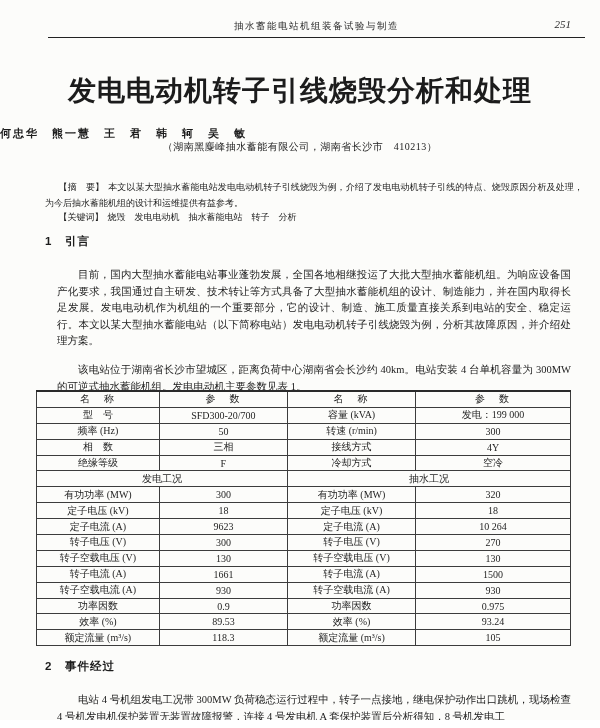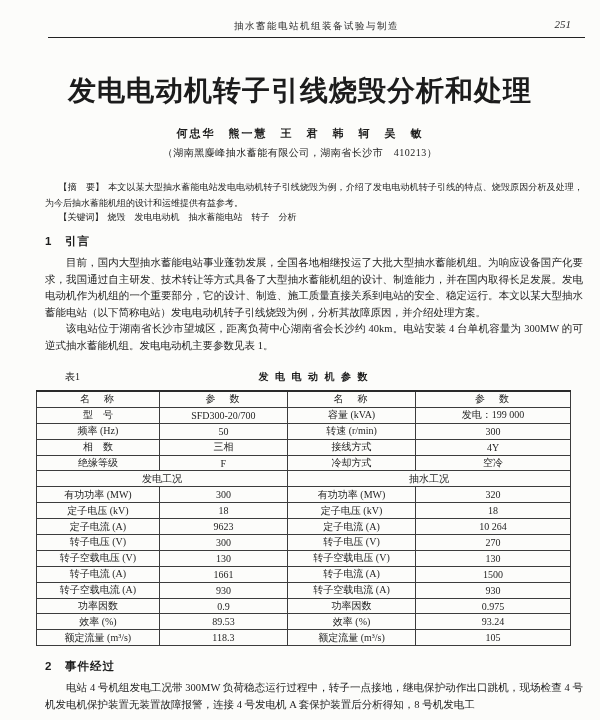--- a/index.html
+++ b/index.html
@@ -10,38 +10,38 @@
   }
   
   .running-head{position:absolute;top:18px;left:48px;width:537px;height:16px;font-size:9.5px;color:#2a2a2a;}
   .journal-title{position:absolute;left:0;right:0;top:2px;text-align:center;letter-spacing:1.5px;}
   .page-number{position:absolute;right:14px;top:0;font-style:italic;font-size:11px;}
   .head-rule{position:absolute;top:37px;left:48px;width:537px;border-top:1.3px solid #222;}
   
   .paper-title{position:absolute;top:72px;left:0;width:100%;text-align:center;
     font-size:28px;font-weight:bold;letter-spacing:1px;
     font-family:"Liberation Sans","DejaVu Sans",sans-serif;}
-  .authors-line{position:absolute;top:126px;left:0;width:100%;text-align:center;
+  .authors-line{position:absolute;top:126px;left:0;width:100%;text-align:left;
     font-size:11px;font-weight:bold;letter-spacing:2px;}
-  .affiliation-line{position:absolute;top:146px;left:0;width:100%;text-align:center;font-size:10px;letter-spacing:0.5px;}
+  .affiliation-line{position:absolute;top:140px;left:0;width:100%;text-align:center;font-size:10px;letter-spacing:0.5px;}
   
   .abstract-block{position:absolute;top:180px;left:45px;width:538px;font-size:9px;line-height:15.5px;text-align:justify;}
   .abstract-block p{margin:0;text-indent:1.5em;}
   .abstract-label,.keywords-label{padding-right:4px;}
   .keywords-block{position:absolute;top:211px;left:45px;width:538px;font-size:9px;text-indent:1.5em;}
   
   .section-heading{position:absolute;left:45px;font-size:11.5px;font-weight:bold;letter-spacing:1px;
     font-family:"Liberation Sans","DejaVu Sans",sans-serif;}
   .h-sec1{top:234px;}
   .h-sec2{top:659px;}
   
   .body-text{position:absolute;left:45px;width:538px;font-size:10.5px;line-height:16.6px;text-align:justify;}
   .bt-1{top:255px;}
   .bt-2{top:680px;}
-  .body-text p{margin:0;text-indent:2em;}
+  .body-text p{margin:12px;text-indent:2em;}
   
   .table-caption-row{position:absolute;top:370px;left:45px;width:538px;height:16px;font-size:10px;}
   .table-label{position:absolute;left:20px;top:0;}
   .table-caption{position:absolute;left:0;right:0;top:0;text-align:center;font-weight:bold;letter-spacing:2px;}
   
   .param-table{position:absolute;top:390px;left:36px;width:535px;border-collapse:collapse;
     font-size:10px;color:#1e1e1e;table-layout:fixed;}
   .param-table td{border:1px solid #3c3c3c;text-align:center;height:14.9px;
     padding:0 2px;overflow:hidden;white-space:nowrap;}
   .param-table tr.head-row td{letter-spacing:2px;}
@@ -70,24 +70,20 @@
     <span class="keywords-label">【关键词】</span><span>烧毁　发电电动机　抽水蓄能电站　转子　分析</span>
   </div>
 
   <div class="section-heading h-sec1">1　引言</div>
 
   <div class="body-text bt-1">
     <p>目前，国内大型抽水蓄能电站事业蓬勃发展，全国各地相继投运了大批大型抽水蓄能机组。为响应设备国产化要求，我国通过自主研发、技术转让等方式具备了大型抽水蓄能机组的设计、制造能力，并在国内取得长足发展。发电电动机作为机组的一个重要部分，它的设计、制造、施工质量直接关系到电站的安全、稳定运行。本文以某大型抽水蓄能电站（以下简称电站）发电电动机转子引线烧毁为例，分析其故障原因，并介绍处理方案。</p>
     <p>该电站位于湖南省长沙市望城区，距离负荷中心湖南省会长沙约 40km。电站安装 4 台单机容量为 300MW 的可逆式抽水蓄能机组。发电电动机主要参数见表 1。</p>
   </div>
 
-  <div class="table-caption-row">
-    <span class="table-label">表1</span>
-    <span class="table-caption">发 电 电 动 机 参 数</span>
-  </div>
 
   <table class="param-table">
     <colgroup>
       <col style="width:23%">
         <col style="width:24%">
         <col style="width:24%">
         <col style="width:29%">
     </colgroup>
     <tbody>
         <tr class="head-row">

